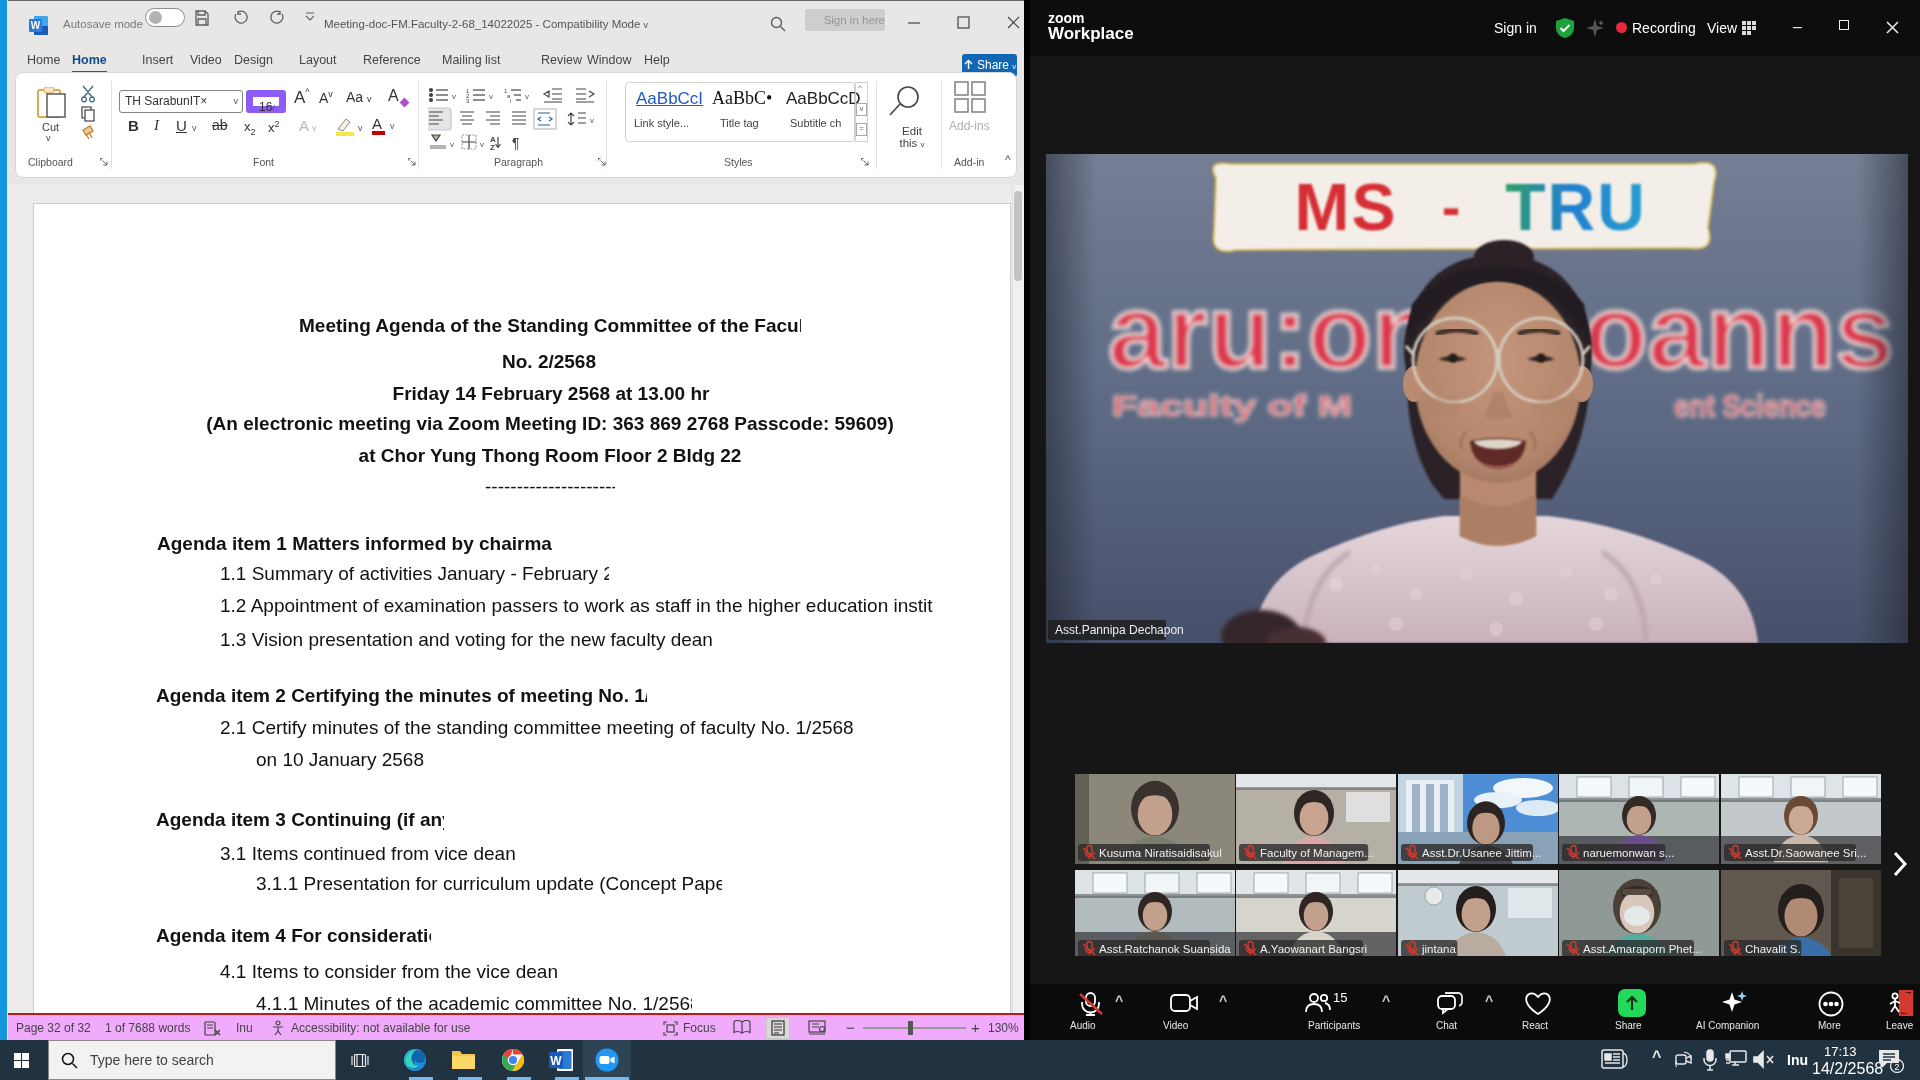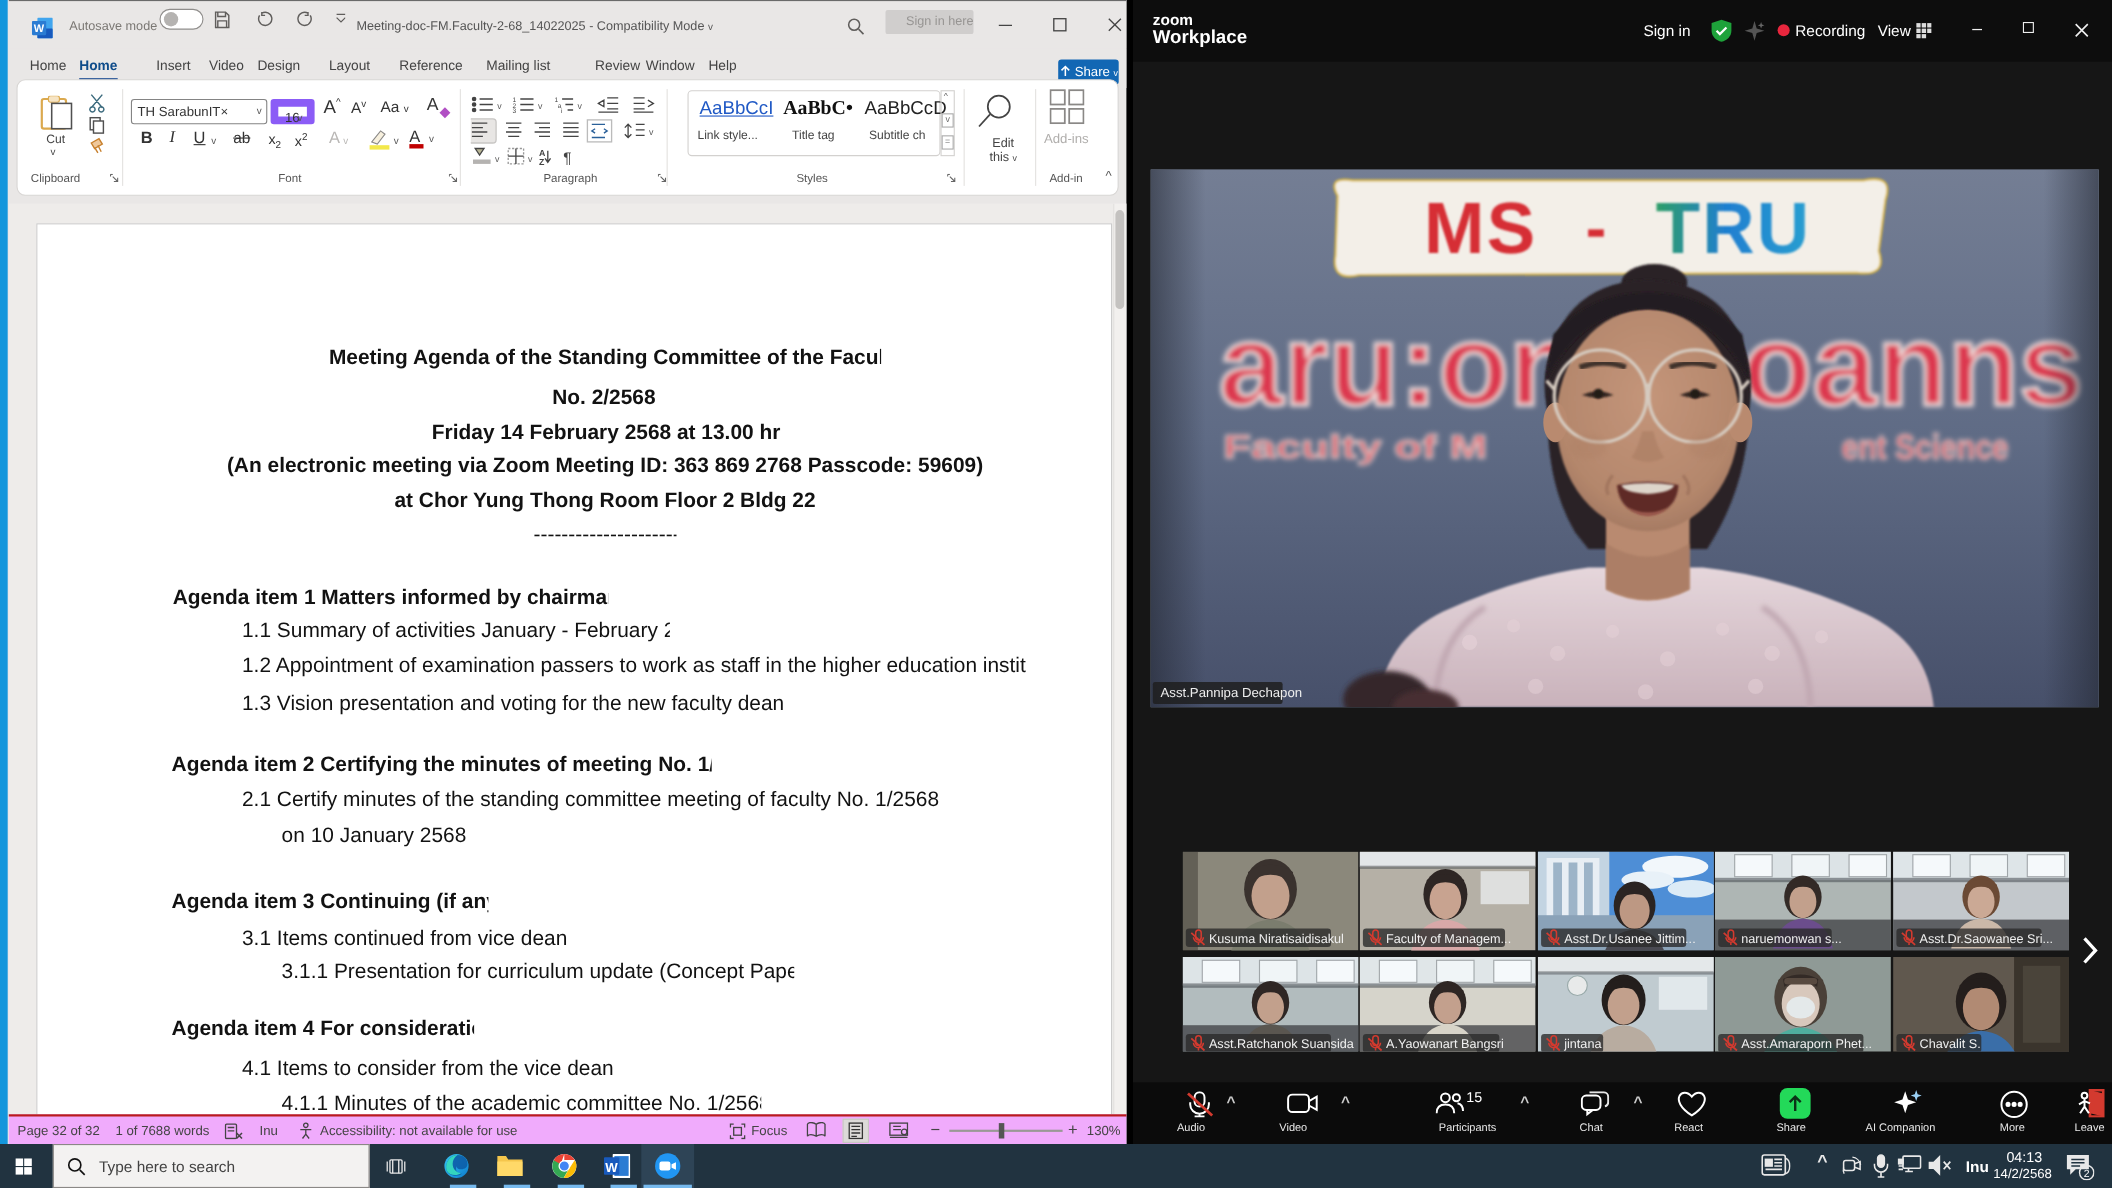--- a/index.html
+++ b/index.html
@@ -211,21 +211,21 @@
     </svg>
     <span class="abs" style="left:478px;top:83px;font-size:10.5px;color:#555">Paragraph</span>
     <svg class="abs" style="left:582px;top:85px" width="8" height="8" viewBox="0 0 8 8" fill="none" stroke="#666" stroke-width="1">
         <path d="M0.5 0.5 v2 M0.5 0.5 h2 M2.5 2.5 L7 7 M7 3.5 V7 H3.5"></path>
       </svg>
     <div class="abs" style="left:590px;top:8px;width:1px;height:88px;background:#e3e1df"></div>
 
     <div class="abs" style="left:609px;top:9px;width:230px;height:60px;border:1px solid #d3d1cf;border-radius:4px">
       <span class="abs" style="left:10px;top:6px;font-size:17px;color:#2059c5;text-decoration:underline">AaBbCcI</span>
       <span class="abs" style="left:8px;top:34px;font-size:11px;color:#444">Link style...</span>
-      <span class="abs" style="left:86px;top:5px;font-size:18px;font-weight:bold;font-family:'Liberation Serif',serif;color:#111">AaBbC•</span>
+      <span class="abs" style="left:86px;top:5px;font-size:18px;font-weight:normal;font-family:'Liberation Serif',serif;color:#111">AaBbC•</span>
       <span class="abs" style="left:94px;top:34px;font-size:11px;color:#444">Title tag</span>
       <span class="abs" style="left:160px;top:6px;font-size:17px;color:#222">AaBbCcD</span>
       <span class="abs" style="left:164px;top:34px;font-size:11px;color:#444">Subtitle ch</span>
     </div>
     <div class="abs" style="left:839px;top:9px;width:13px;height:60px;border:1px solid #d3d1cf">
       <span class="abs" style="left:2px;top:0px;font-size:8px;color:#666">^</span>
       <span class="abs" style="left:0px;top:20px;width:11px;height:13px;border:1px solid #aaa;font-size:8px;color:#666;text-align:center">v</span>
       <span class="abs" style="left:0px;top:40px;width:11px;height:13px;border:1px solid #aaa;font-size:8px;color:#666;text-align:center">=</span>
     </div>
     <span class="abs" style="left:708px;top:83px;font-size:10.5px;color:#555">Styles</span>
@@ -778,21 +778,21 @@
       <rect x="5" y="1" width="16" height="11" rx="1"></rect>
       <path d="M10 12 v3 M7 15 h7"></path>
       <rect x="1" y="4" width="4" height="4" fill="#e8e8e8"></rect>
       <path d="M1 10 h4 M1 13 h4"></path>
     </svg>
   <svg class="abs" style="left:1753px;top:10px" width="22" height="19" viewBox="0 0 22 19" fill="none" stroke="#e8e8e8" stroke-width="1.6">
       <path d="M1 7 h4 l5 -5 v15 l-5 -5 h-4 z" fill="#e8e8e8"></path>
       <path d="M14 6 l6 7 M20 6 l-6 7"></path>
     </svg>
   <span class="abs" style="left:1787px;top:12px;color:#fff;font-size:14px;font-weight:bold;letter-spacing:-1">Inu</span>
-  <span class="abs" style="left:1824px;top:4px;color:#fff;font-size:13px">04:13</span>
-  <span class="abs" style="left:1812px;top:20px;color:#fff;font-size:12px">14/2/2568</span>
+  <span class="abs" style="left:1824px;top:4px;color:#fff;font-size:13px">17:13</span>
+  <span class="abs" style="left:1812px;top:20px;color:#fff;font-size:16px">14/2/2568</span>
   <svg class="abs" style="left:1878px;top:9px" width="26" height="24" viewBox="0 0 26 24">
       <path d="M1 1 h20 v13 h-12 l-5 5 v-5 h-3 z" fill="#e8e8e8"></path>
       <path d="M5 5 h12 M5 8 h12 M5 11 h8" stroke="#213340" stroke-width="1.4"></path>
       <circle cx="19" cy="17" r="6.5" fill="none" stroke="#e8e8e8" stroke-width="1.3"></circle>
       <text x="19" y="21" font-size="9.5" fill="#fff" text-anchor="middle">2</text>
     </svg>
 </div>
 
 </body></html>

